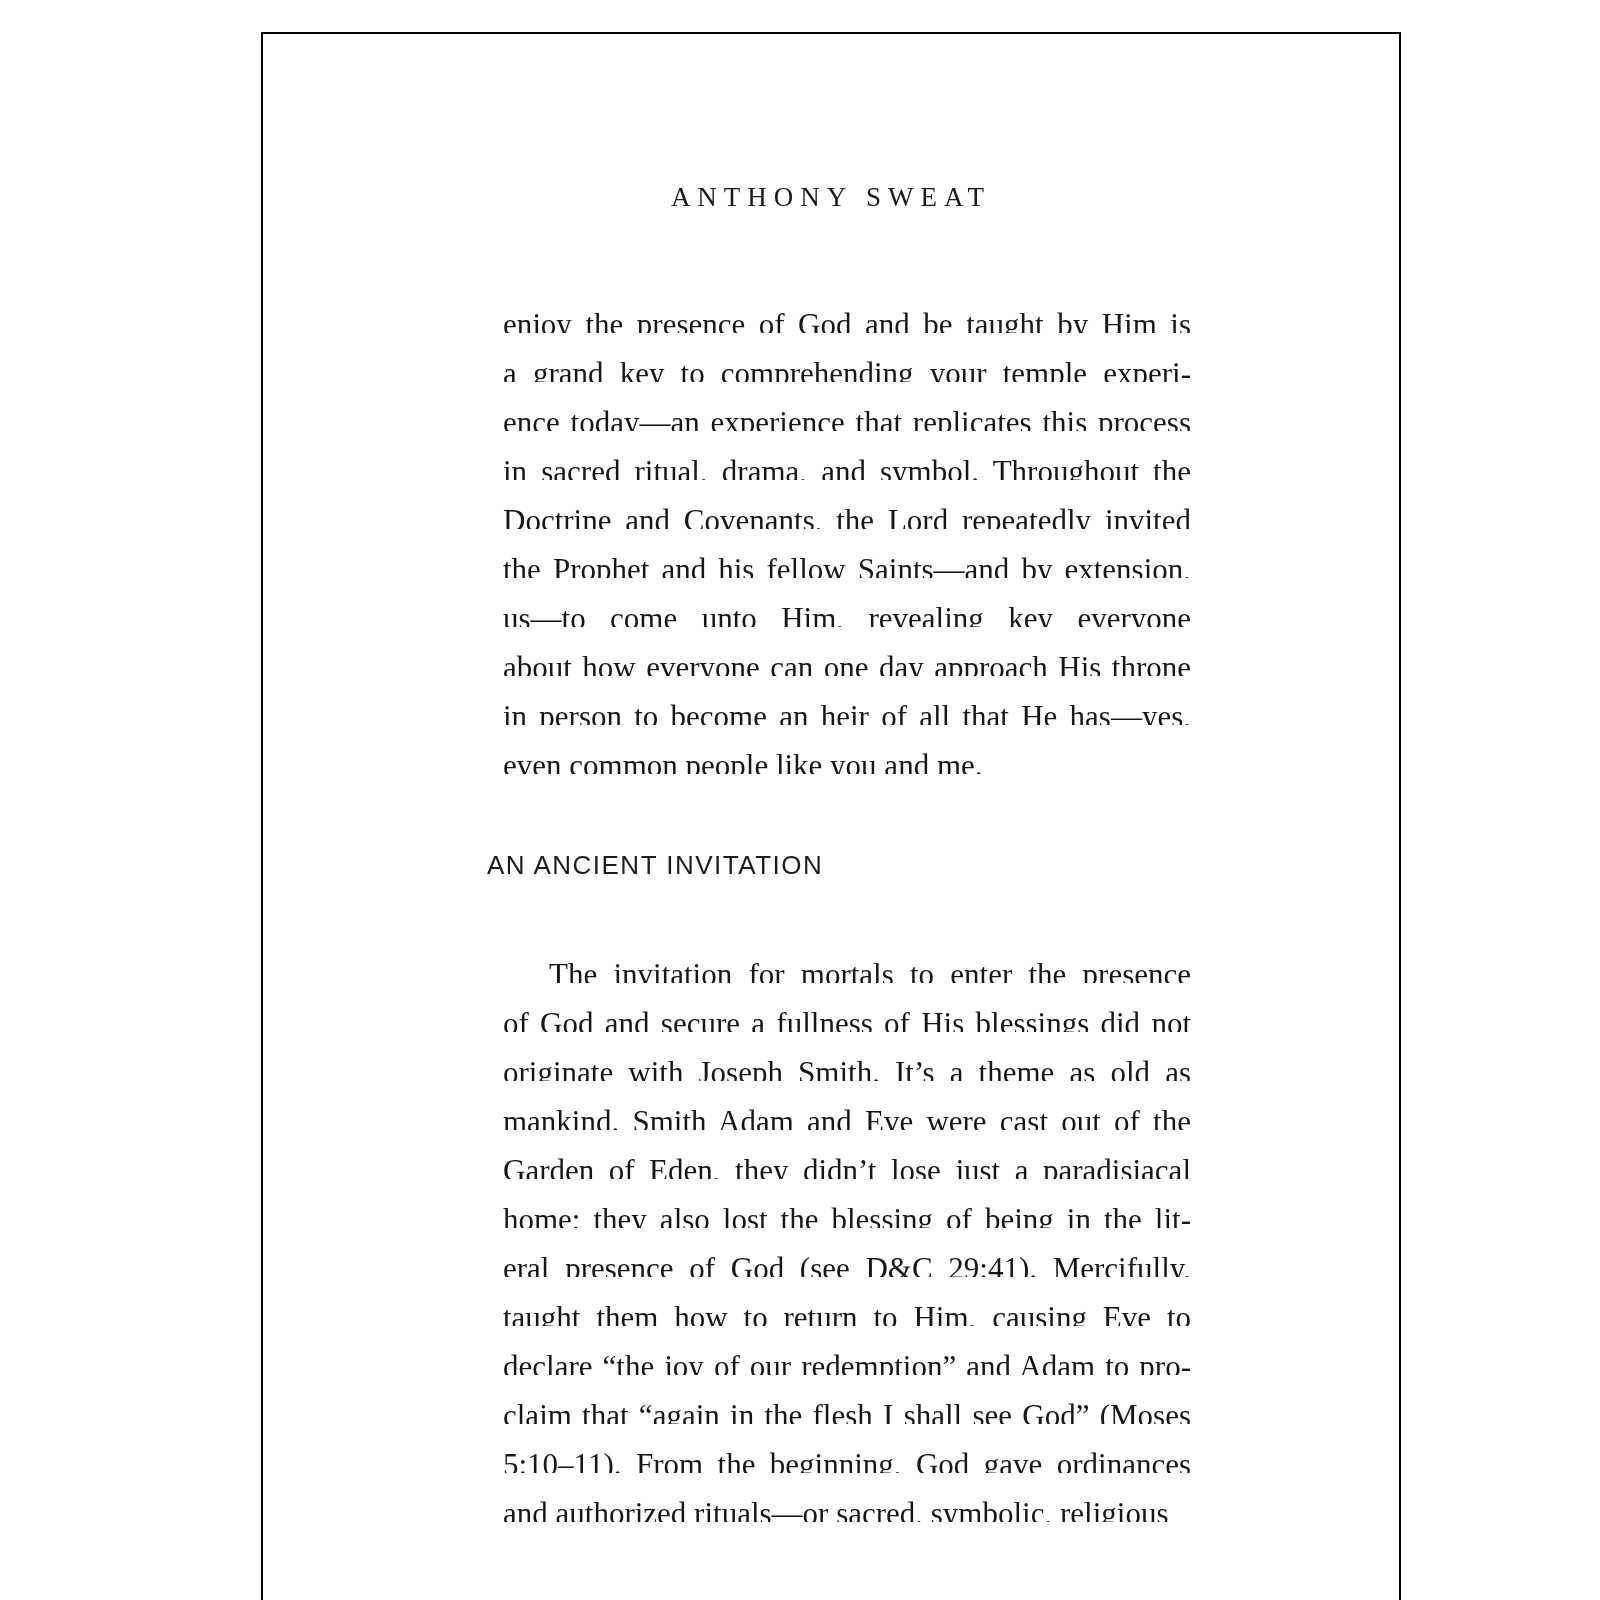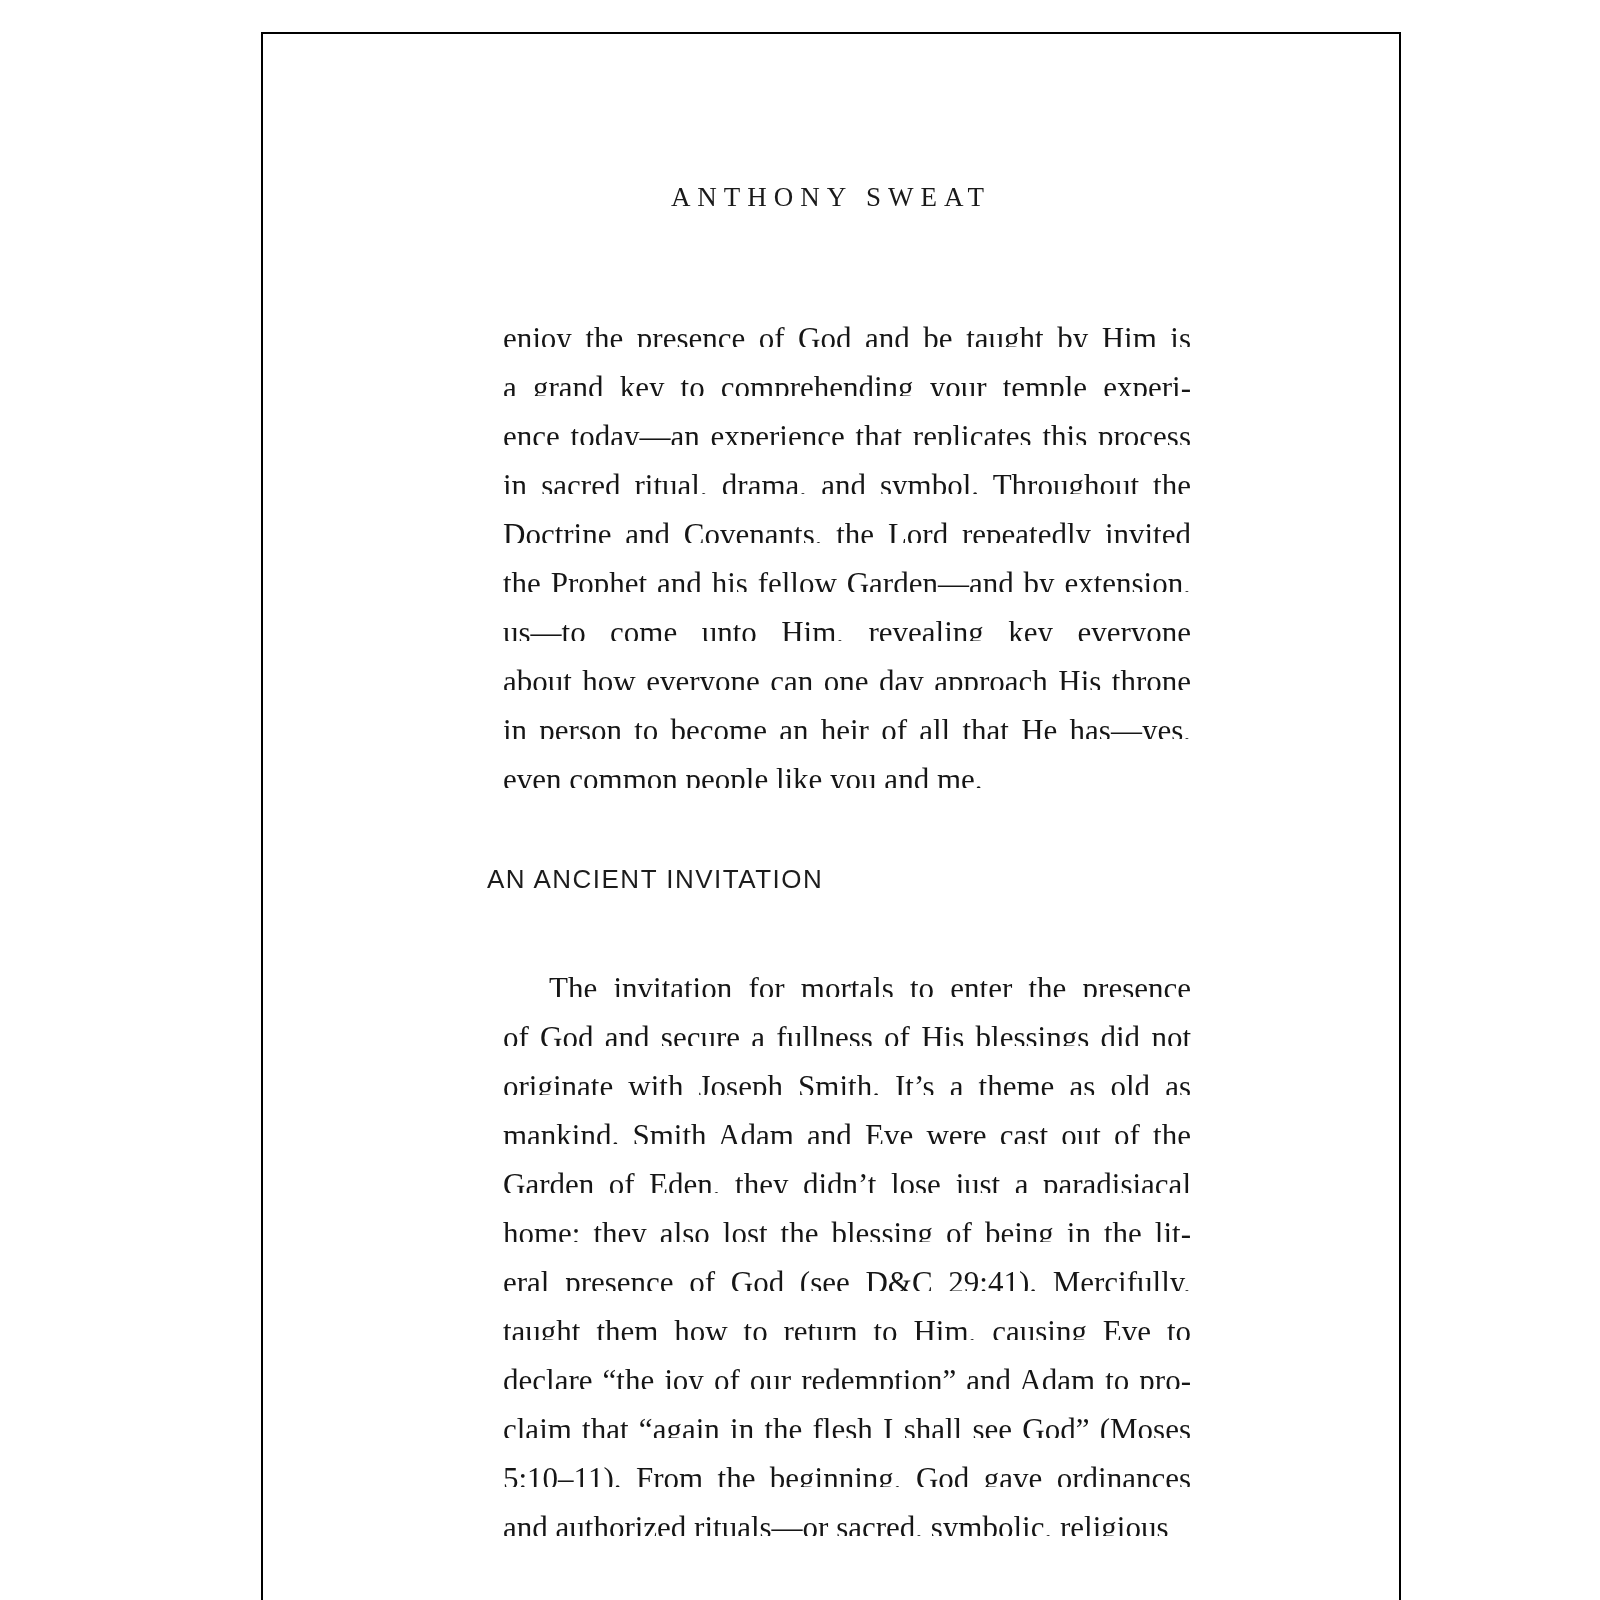--- a/index.html
+++ b/index.html
@@ -26,21 +26,21 @@
     text-align: center;
     font-family: "Liberation Serif", serif;
     font-size: 27px;
     line-height: 30px;
     letter-spacing: 7px;
     color: #1a1a1a;
     white-space: nowrap;
   }
   .column {
     margin-left: 176px;
-    margin-top: 38px;
+    margin-top: 24px;
     width: 752px;
   }
   .paragraph { width: 752px; }
   .line {
     height: 49px;
     line-height: 49px;
     font-size: 31px;
     color: #161616;
     text-align: justify;
     text-align-last: justify;
@@ -74,21 +74,21 @@
 <div class="canvas">
   <div class="page">
     <div class="running-head">ANTHONY SWEAT</div>
     <div class="column">
       <div class="paragraph first">
           <div class="line" style="">enjoy the presence of God and be taught by Him is</div>
           <div class="line" style="">a grand key to comprehending your temple experi-</div>
           <div class="line" style="">ence today—an experience that replicates this process</div>
           <div class="line" style="">in sacred ritual, drama, and symbol. Throughout the</div>
           <div class="line" style="">Doctrine and Covenants, the Lord repeatedly invited</div>
-          <div class="line" style="">the Prophet and his fellow Garden—and by extension,</div>
+          <div class="line" style="">the Prophet and his fellow Saints—and by extension,</div>
           <div class="line" style="">us—to come unto Him, revealing key everyone</div>
           <div class="line" style="">about how everyone can one day approach His throne</div>
           <div class="line" style="">in person to become an heir of all that He has—yes,</div>
           <div class="line last" style="">even common people like you and me.</div>
         </div>
       <h2 class="section-heading">AN ANCIENT INVITATION</h2>
       <div class="paragraph second indent">
           <div class="line" style="">The invitation for mortals to enter the presence</div>
           <div class="line" style="">of God and secure a fullness of His blessings did not</div>
           <div class="line" style="">originate with Joseph Smith. It’s a theme as old as</div>

